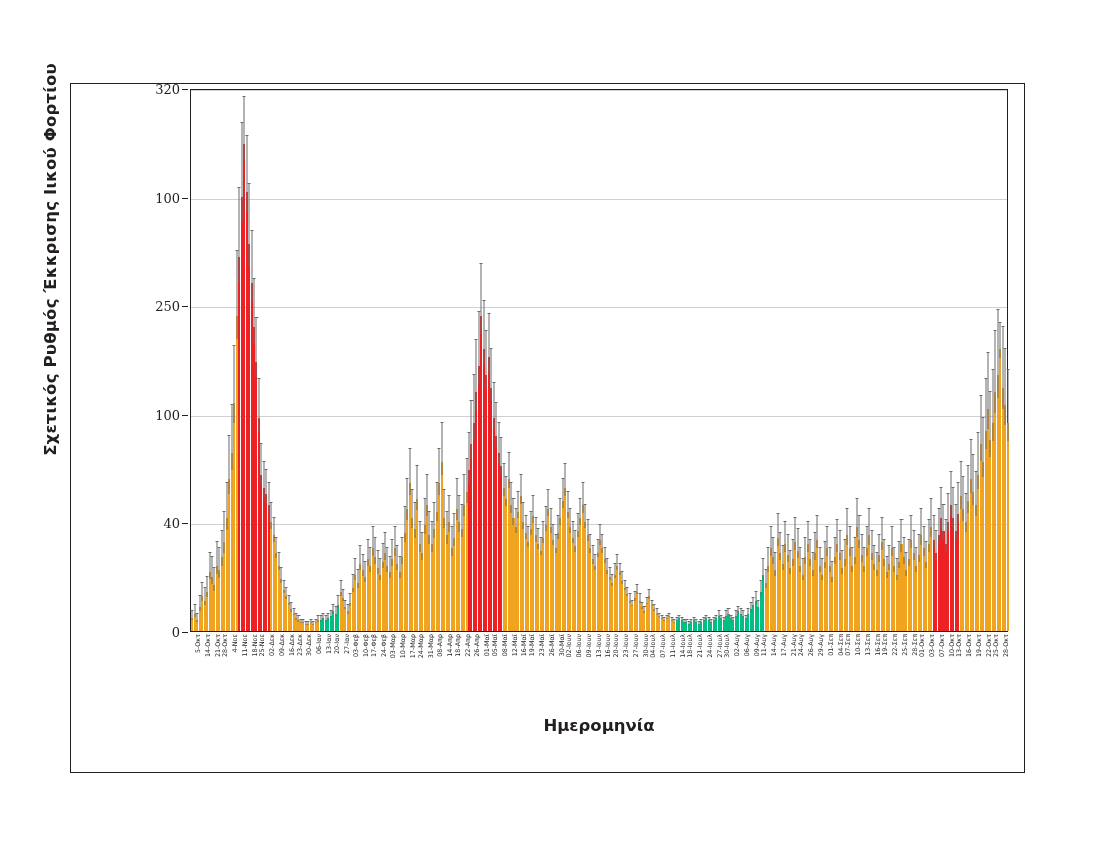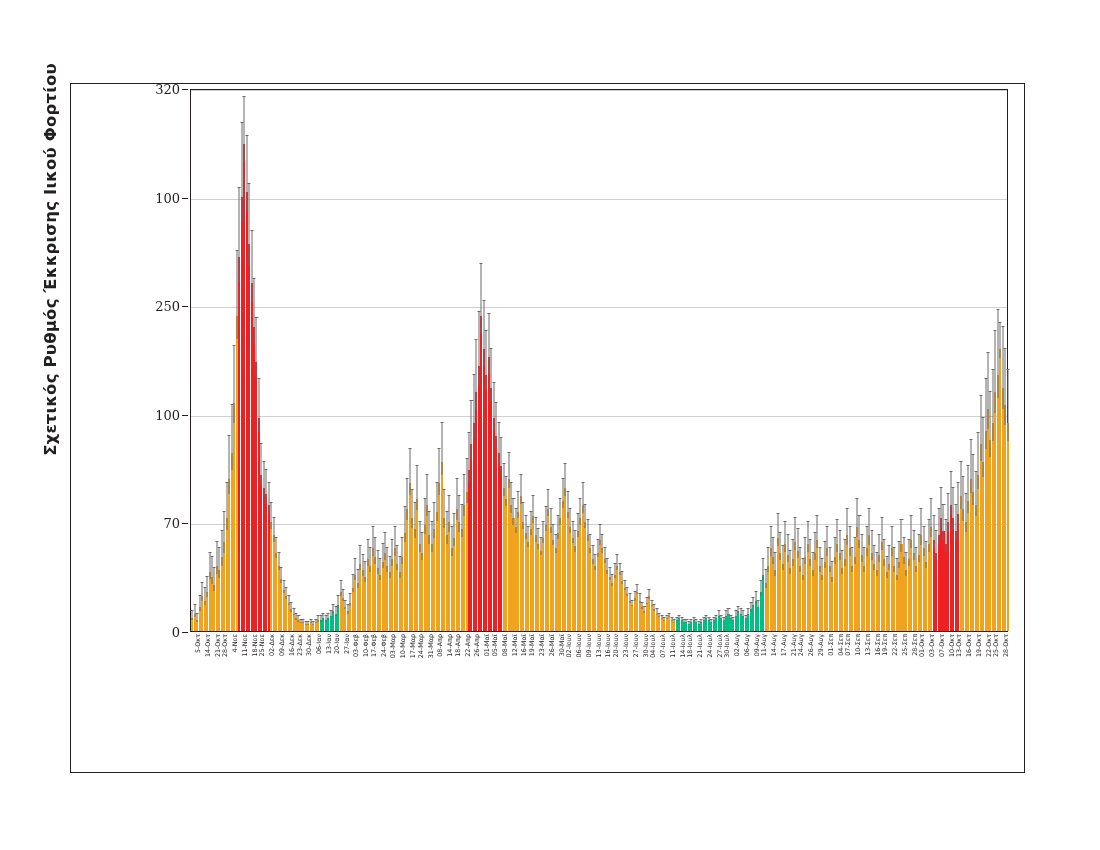--- a/index.html
+++ b/index.html
@@ -62,21 +62,21 @@
 
 <div id="root">
 
   <div id="chart-frame"></div>
 
   <div id="y-title">Σχετικός Ρυθμός Έκκρισης Ιικού Φορτίου</div>
 
   <div id="y-axis">
       <div class="ytick-label" style="top: 549px;">0</div>
       <div class="ytick-mark" style="top: 549px;"></div>
-      <div class="ytick-label" style="top: 440.4px;">70</div>
+      <div class="ytick-label" style="top: 440.4px;">40</div>
       <div class="ytick-mark" style="top: 440.4px;"></div>
       <div class="ytick-label" style="top: 331.8px;">100</div>
       <div class="ytick-mark" style="top: 331.8px;"></div>
       <div class="ytick-label" style="top: 223.2px;">250</div>
       <div class="ytick-mark" style="top: 223.2px;"></div>
       <div class="ytick-label" style="top: 114.6px;">100</div>
       <div class="ytick-mark" style="top: 114.6px;"></div>
       <div class="ytick-label" style="top: 6px;">320</div>
       <div class="ytick-mark" style="top: 6px;"></div>
     </div>
@@ -1832,14 +1832,15 @@
       <div class="xlab" style="left: 748.097px;">07-Οκτ</div>
       <div class="xlab" style="left: 757.982px;">10-Οκτ</div>
       <div class="xlab" style="left: 765.396px;">13-Οκτ</div>
       <div class="xlab" style="left: 775.281px;">16-Οκτ</div>
       <div class="xlab" style="left: 785.166px;">19-Οκτ</div>
       <div class="xlab" style="left: 795.051px;">22-Οκτ</div>
       <div class="xlab" style="left: 802.465px;">25-Οκτ</div>
       <div class="xlab" style="left: 812.35px;">28-Οκτ</div>
     </div>
 
+  <div id="x-title">Ημερομηνία</div>
 
 </div>
 
 </body></html>

